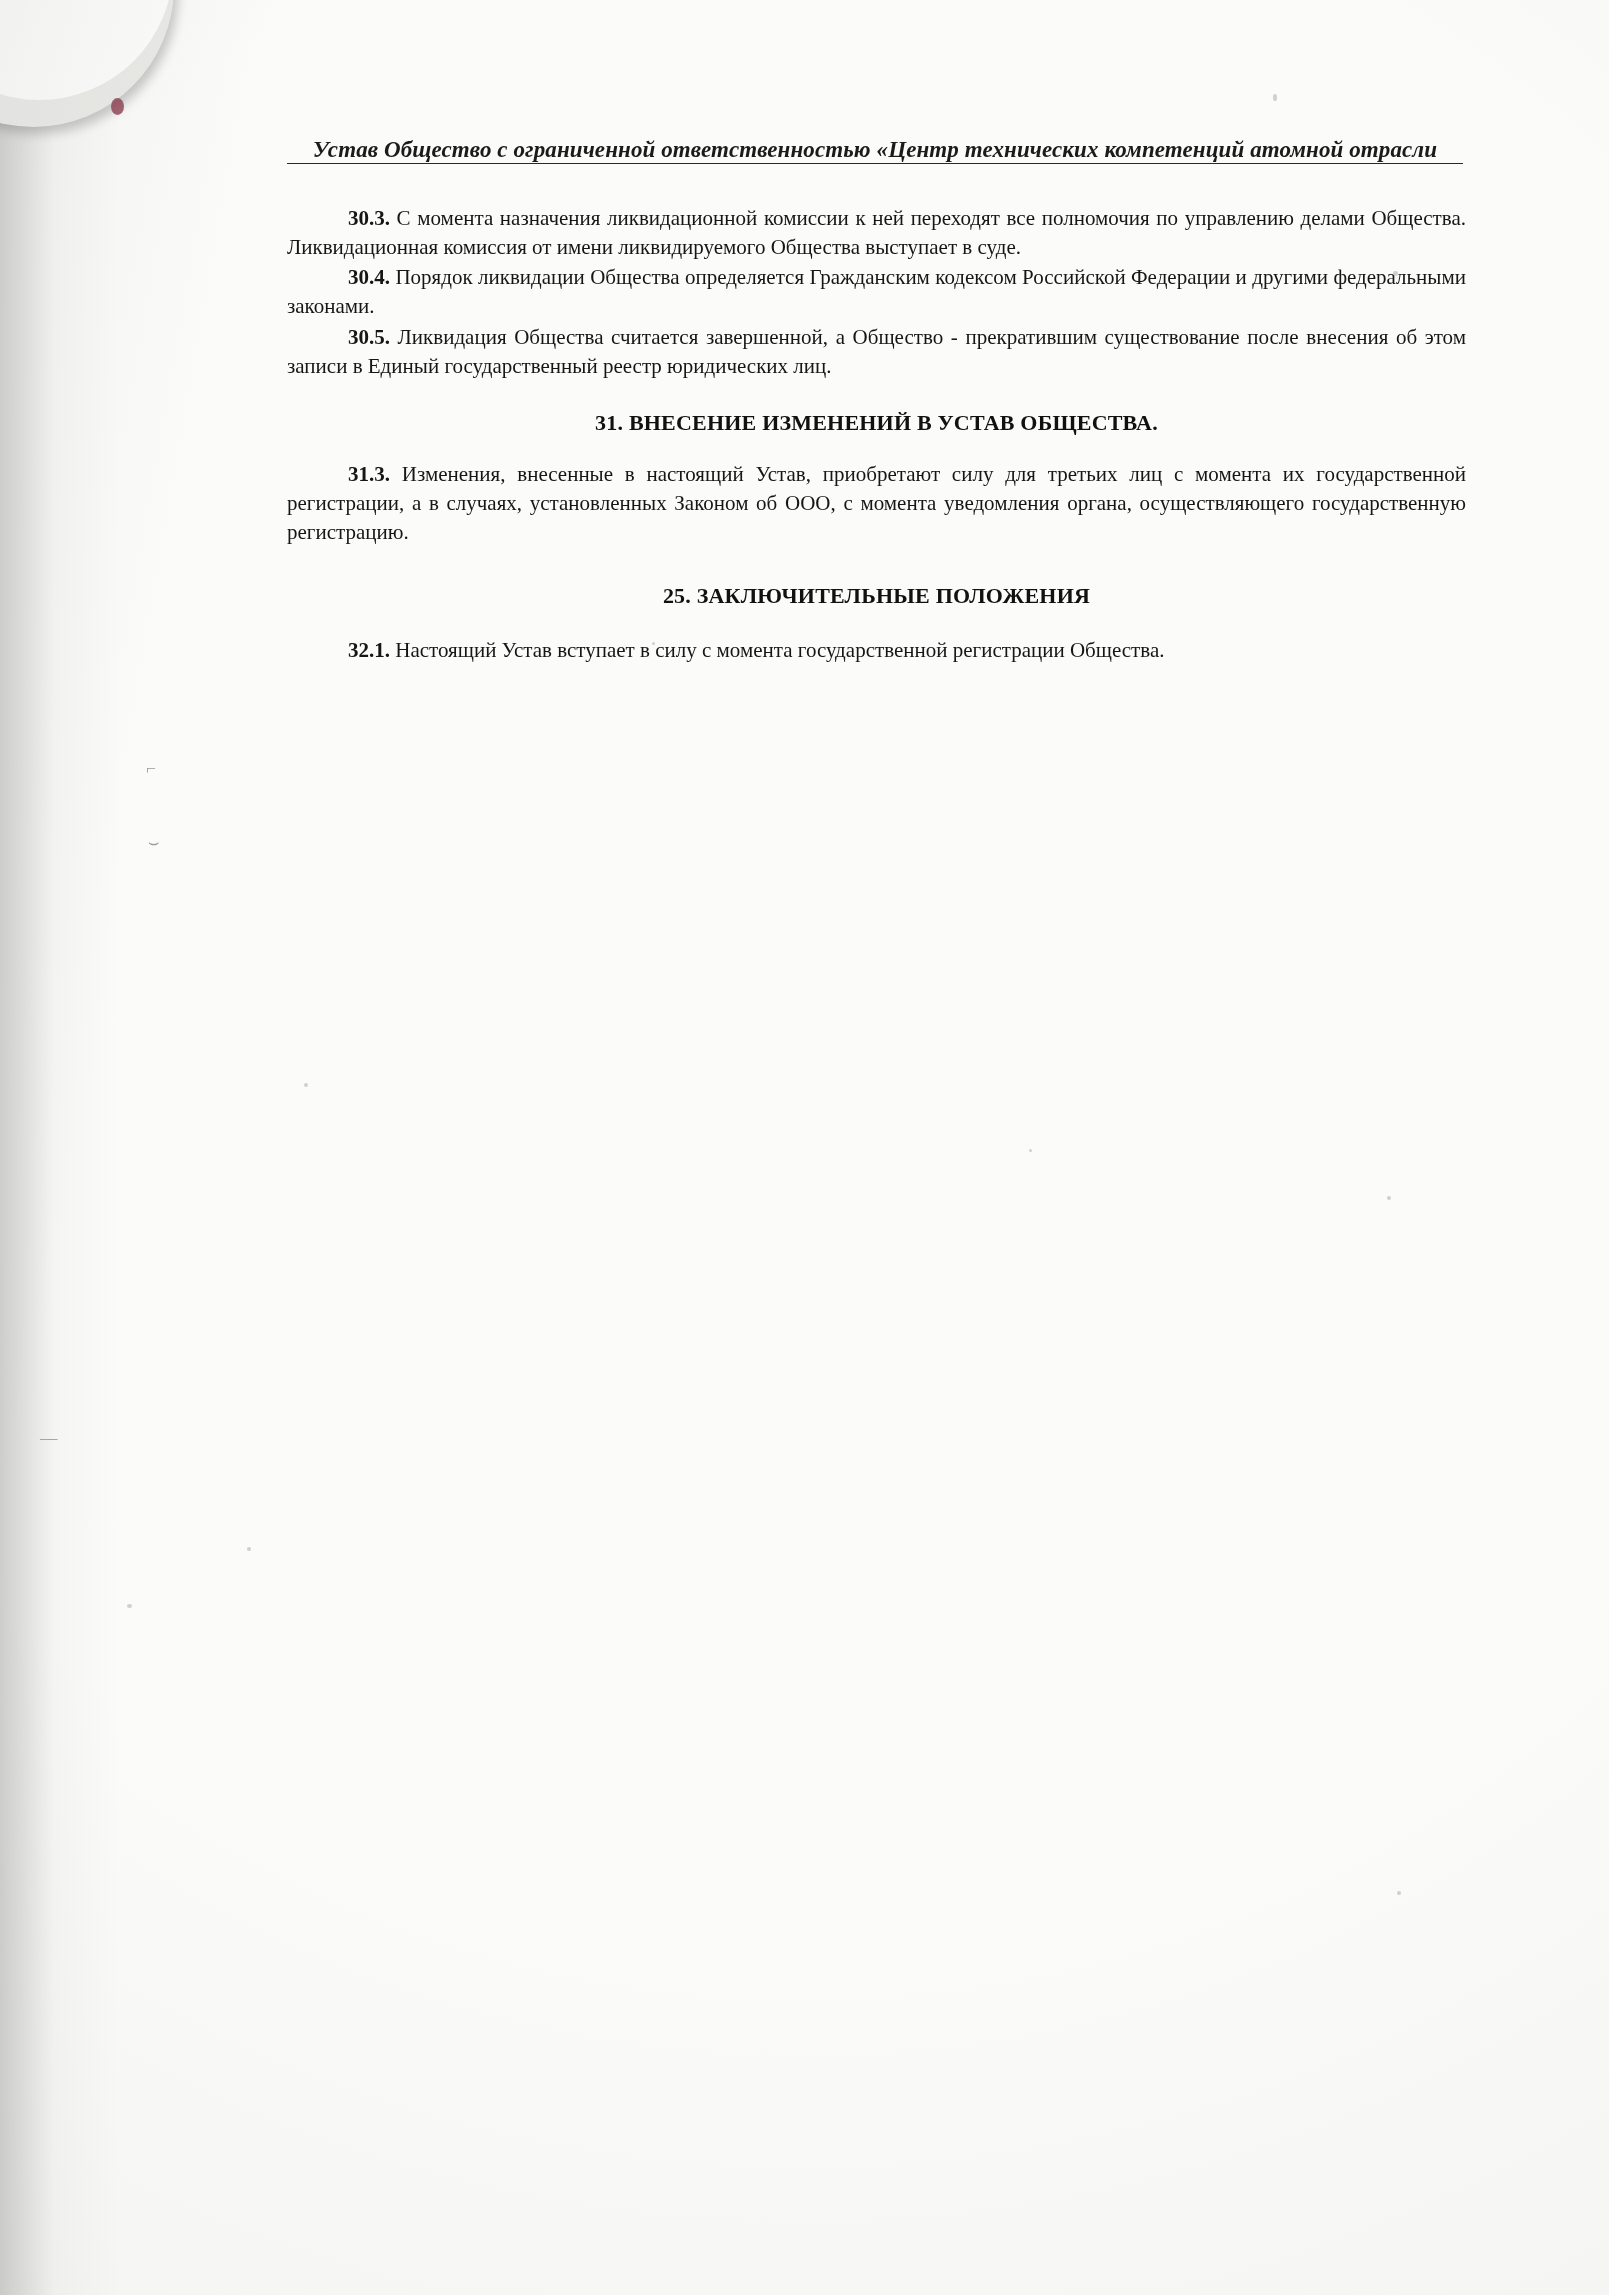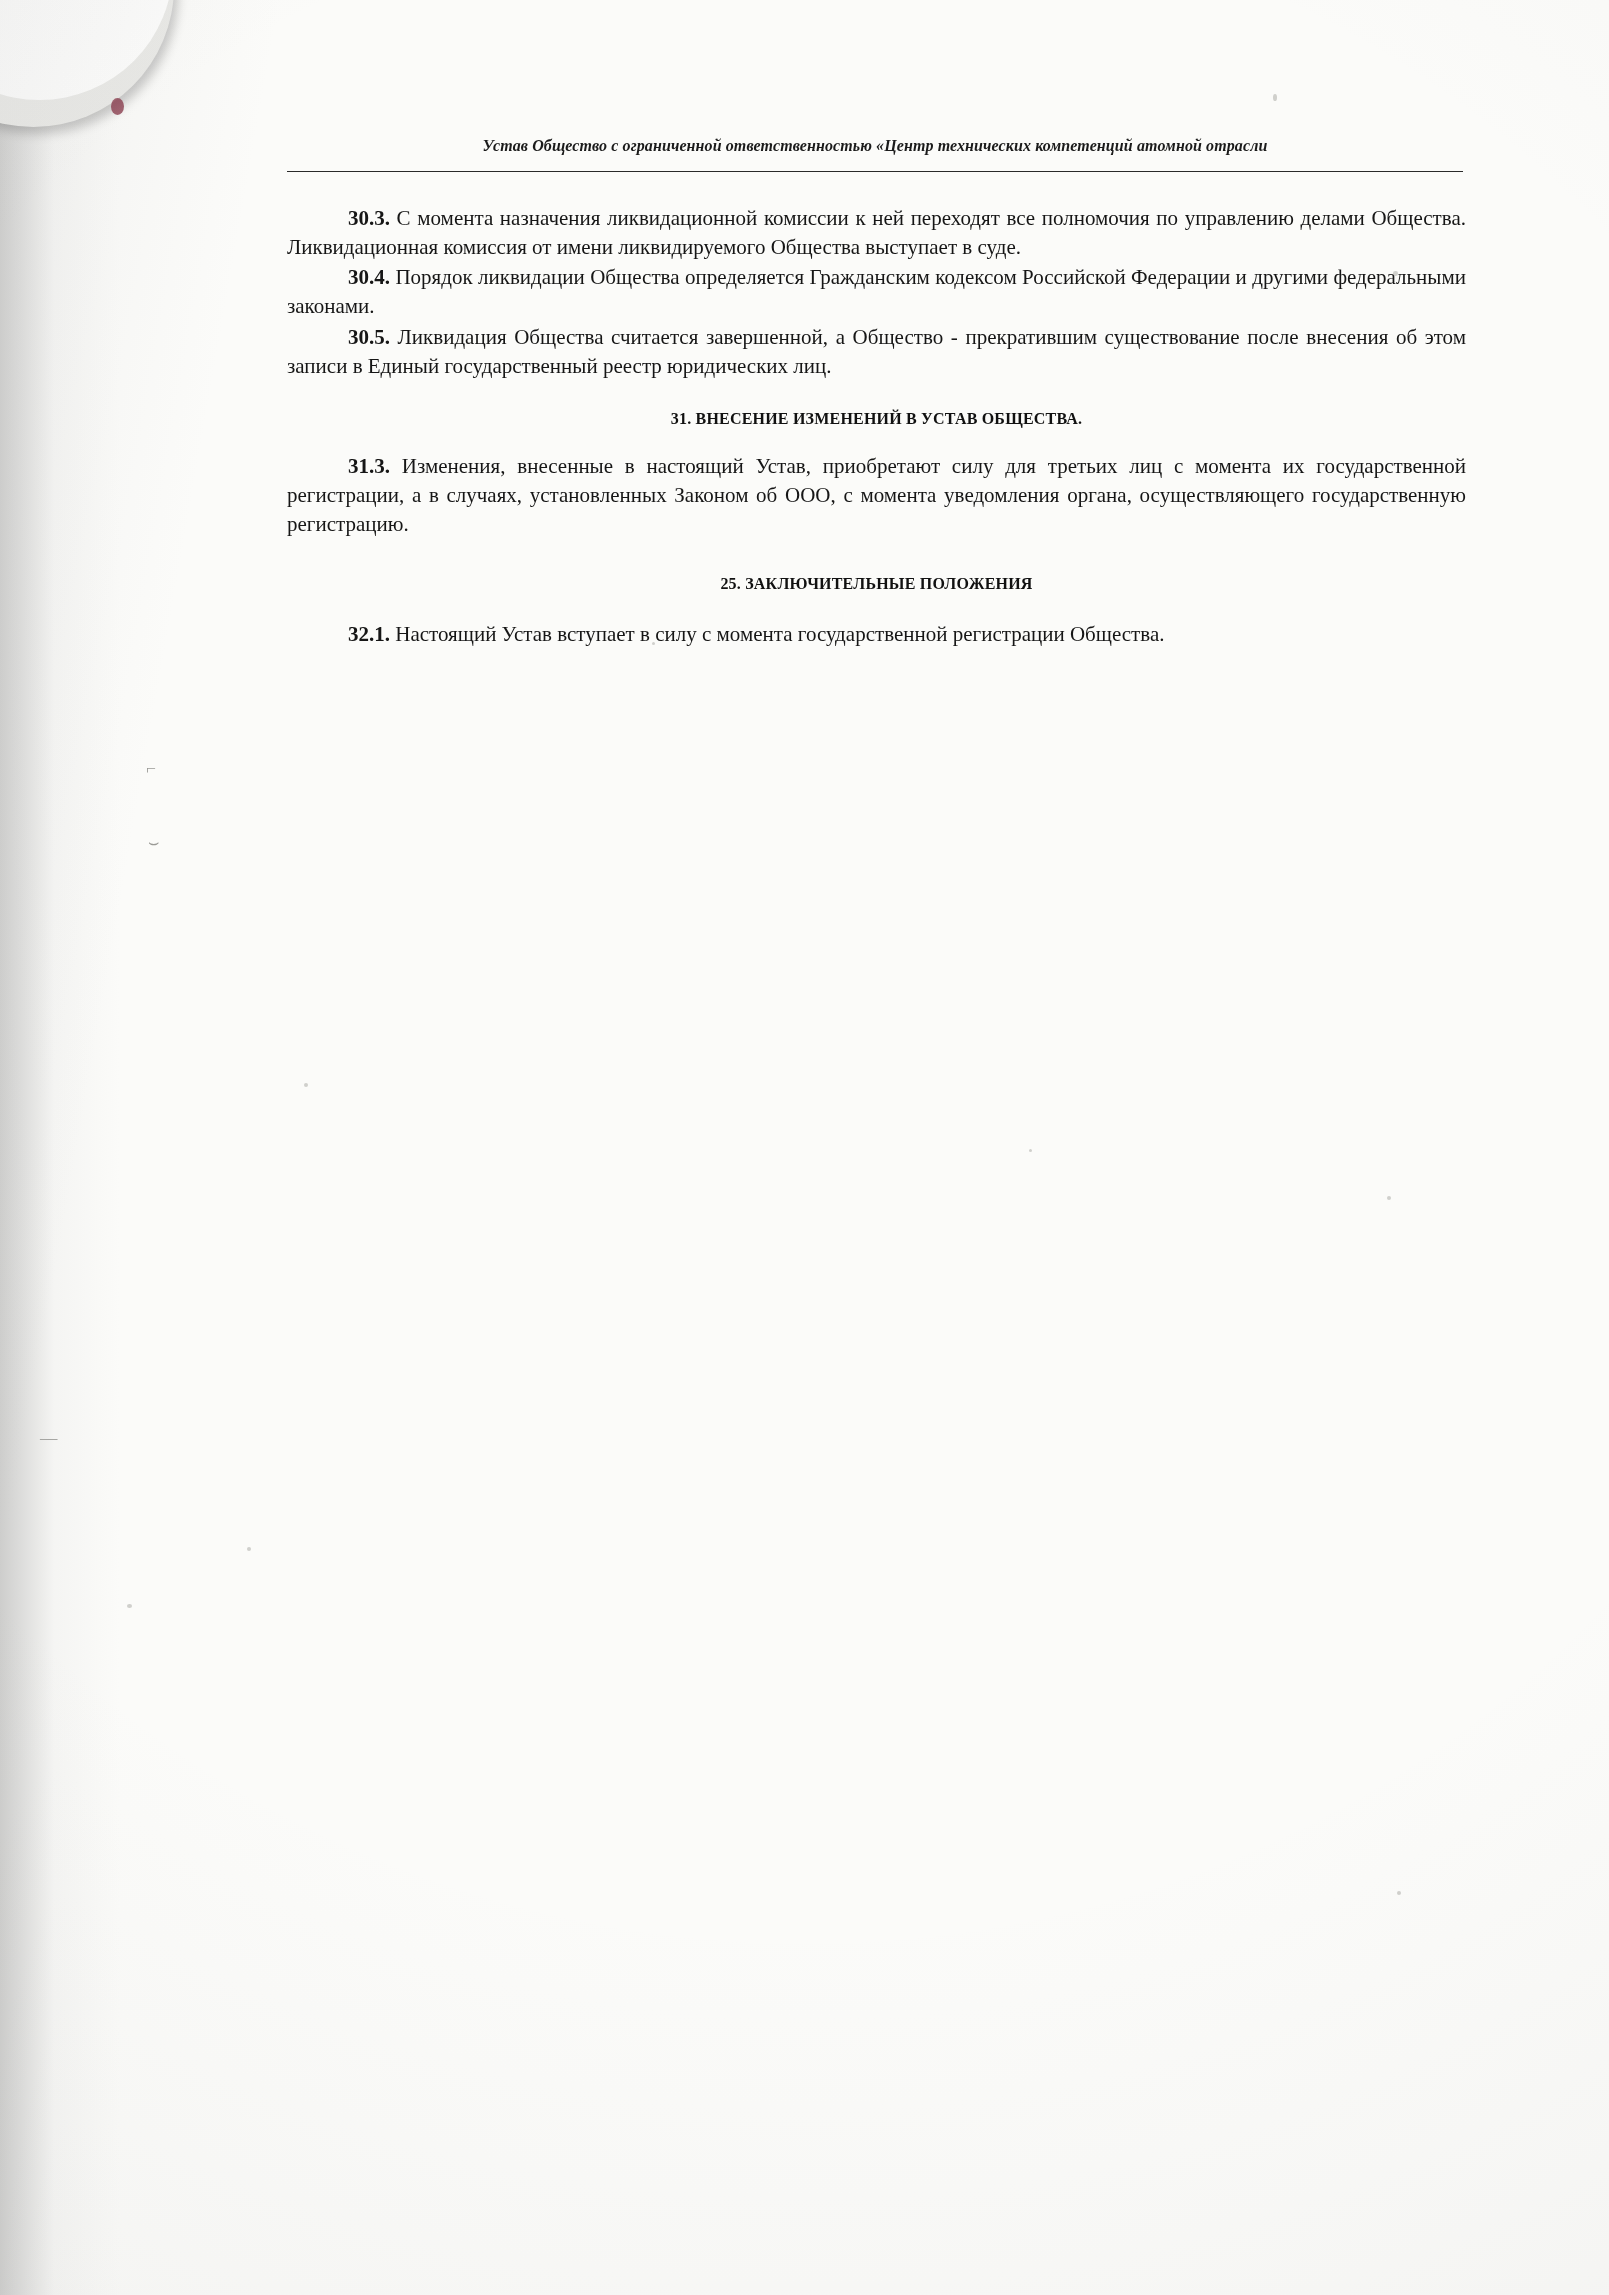--- a/index.html
+++ b/index.html
@@ -78,25 +78,25 @@
   }
 
   .header {
     position: absolute;
     left: 287px;
     top: 137px;
     width: 1176px;
     font-family: "Liberation Serif", serif;
     font-style: italic;
     font-weight: 700;
-    font-size: 16px;
+    font-size: 23px;
     letter-spacing: 0.1px;
     color: #1b1b1b;
     border-bottom: 1.3px solid #2a2a2a;
-    padding-bottom: 16px;
+    padding-bottom: 0;
     text-align: center;
     white-space: nowrap;
   }
 
   .body-block {
     position: absolute;
     left: 287px;
     top: 204px;
     width: 1179px;
   }
@@ -109,21 +109,21 @@
     text-justify: inter-word;
     text-indent: 61px;
     color: #161616;
   }
   p.para .num {
     font-weight: 700;
   }
 
   h2.section {
     margin: 29px 0 24px 0;
-    font-size: 16px;
+    font-size: 22px;
     font-weight: 700;
     text-align: center;
     letter-spacing: 0.2px;
     color: #111;
   }
   h2.section.second {
     margin: 36px 0 27px 0;
   }
 
   

